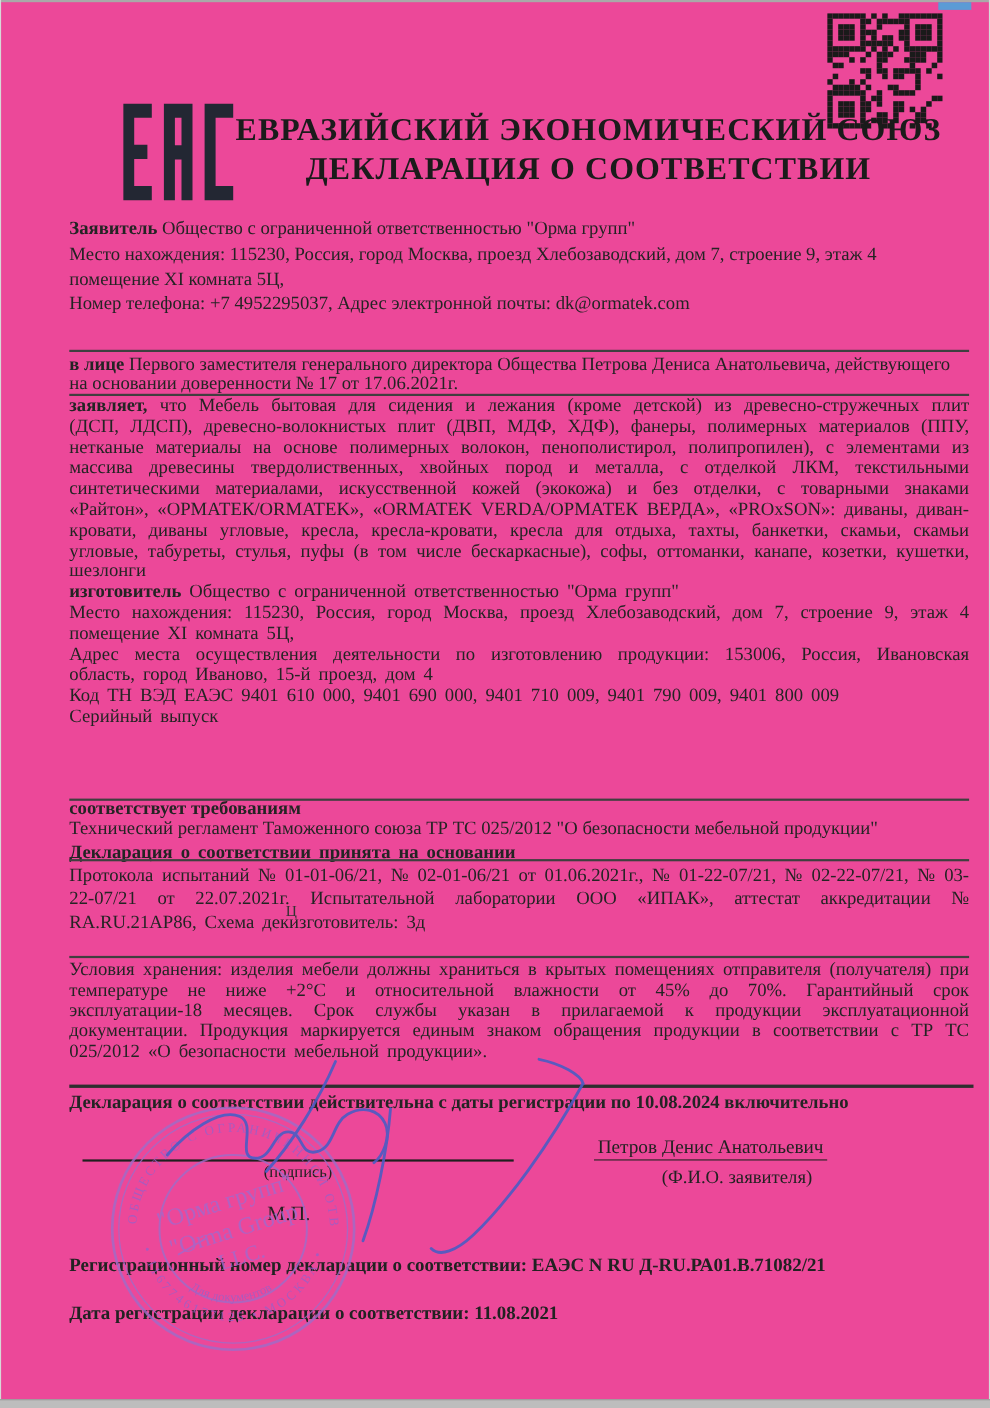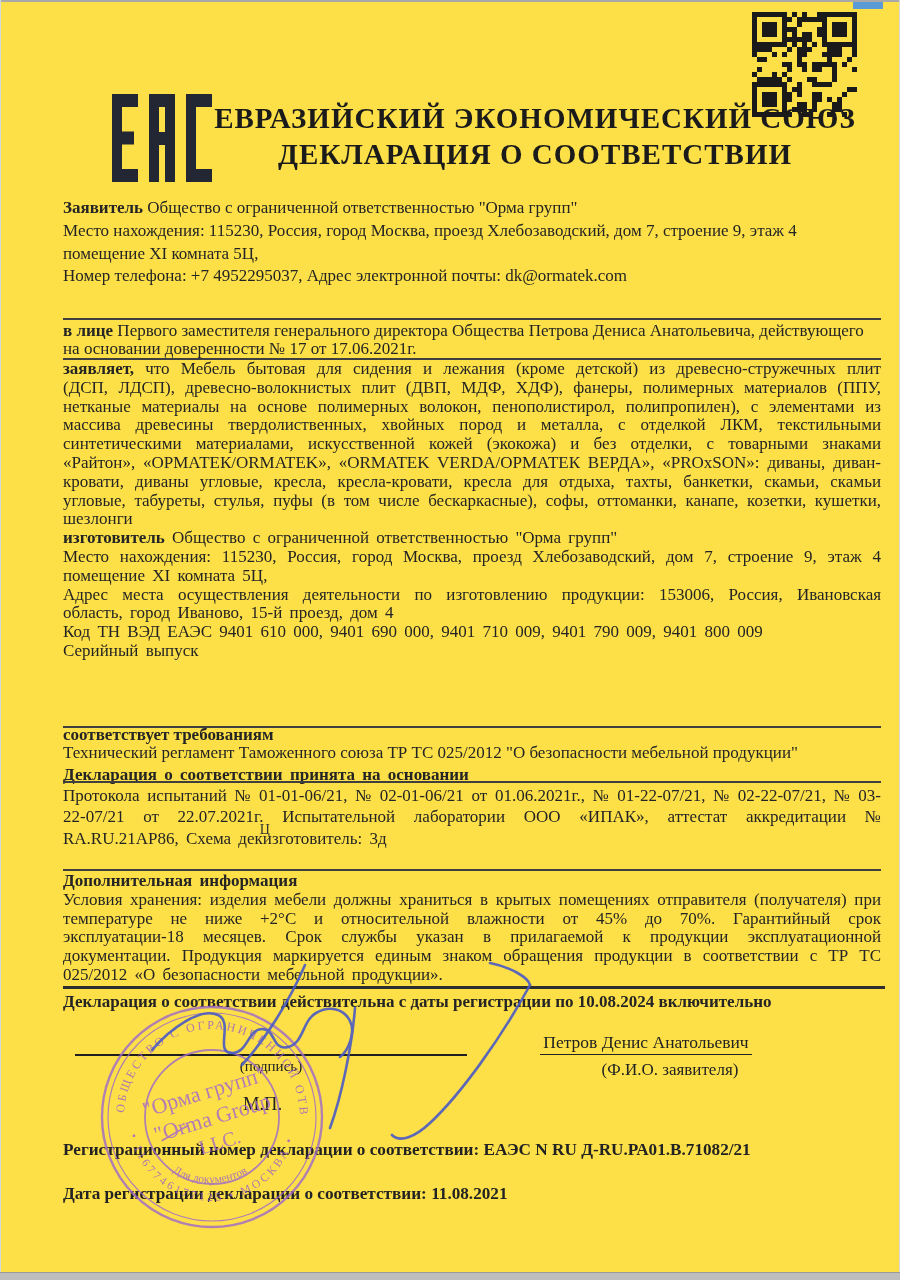--- a/index.html
+++ b/index.html
@@ -1,16 +1,16 @@
 <!DOCTYPE html>
 <html><head>
 <meta charset="utf-8">
 <style>
   html,body{margin:0;padding:0;background:#888;}
-  .page{position:relative;width:900px;height:1280px;background:#fde047;overflow:hidden;
+  .page{position:relative;width:900px;height:1280px;background:#ec4899;overflow:hidden;
         font-family:"Liberation Serif","DejaVu Serif",serif;color:#222;}
   .top-edge{position:absolute;left:0;top:0;width:100%;height:2px;background:#a9a9a9;}
   .side-edge-l{position:absolute;left:0;top:0;width:1px;height:100%;background:#d8d8d8;}
   .side-edge-r{position:absolute;right:0;top:0;width:1px;height:100%;background:#d8d8d8;}
   .bottom-band{position:absolute;left:0;bottom:0;width:100%;height:7px;background:#bdbdbd;border-top:1px solid #9a9a9a;}
   .blue-mark{position:absolute;left:853px;top:2px;width:30px;height:7px;background:#5b9bd5;}
 
   .eac-logo{position:absolute;left:112px;top:94px;}
   .titles{position:absolute;left:205px;top:100px;width:660px;text-align:center;
           font-weight:bold;font-size:29px;line-height:36px;letter-spacing:1px;color:#1b1b1b;}
@@ -315,21 +315,20 @@
       <p class="b">соответствует требованиям</p>
       <p>Технический регламент Таможенного союза ТР ТС 025/2012 "О безопасности мебельной продукции"</p>
     </section>
 
     <section class="sec just" id="sec-basis">
       <p class="b">Декларация о соответствии принята на основании</p>
       <p><span>Протокола испытаний № 01-01-06/21, № 02-01-06/21 от 01.06.2021г., № 01-22-07/21, № 02-22-07/21, № 03-22-07/21 от 22.07.2021г. Испытательной лаборатории ООО «ИПАК», аттестат аккредитации № RA.RU.21АР86, Схема дек</span><span class="artifact-wrap"><span class="art">Ц</span></span><span>изготовитель: 3д</span></p>
     </section>
 
     <section class="sec just" id="sec-addl">
-      <p class="b">Дополнительная информация</p>
       <p>Условия хранения: изделия мебели должны храниться в крытых помещениях отправителя (получателя) при температуре не ниже +2°С и относительной влажности от 45% до 70%. Гарантийный срок эксплуатации-18 месяцев. Срок службы указан в прилагаемой к продукции эксплуатационной документации. Продукция маркируется единым знаком обращения продукции в соответствии с ТР ТС 025/2012 «О безопасности мебельной продукции».</p>
     </section>
 
     <section class="sec" id="sec-valid">
       <p>Декларация о соответствии действительна с даты регистрации по  10.08.2024 включительно</p>
     </section>
   </div>
 
   <div class="hr" id="hr1"></div>
   <div class="hr" id="hr2"></div>

